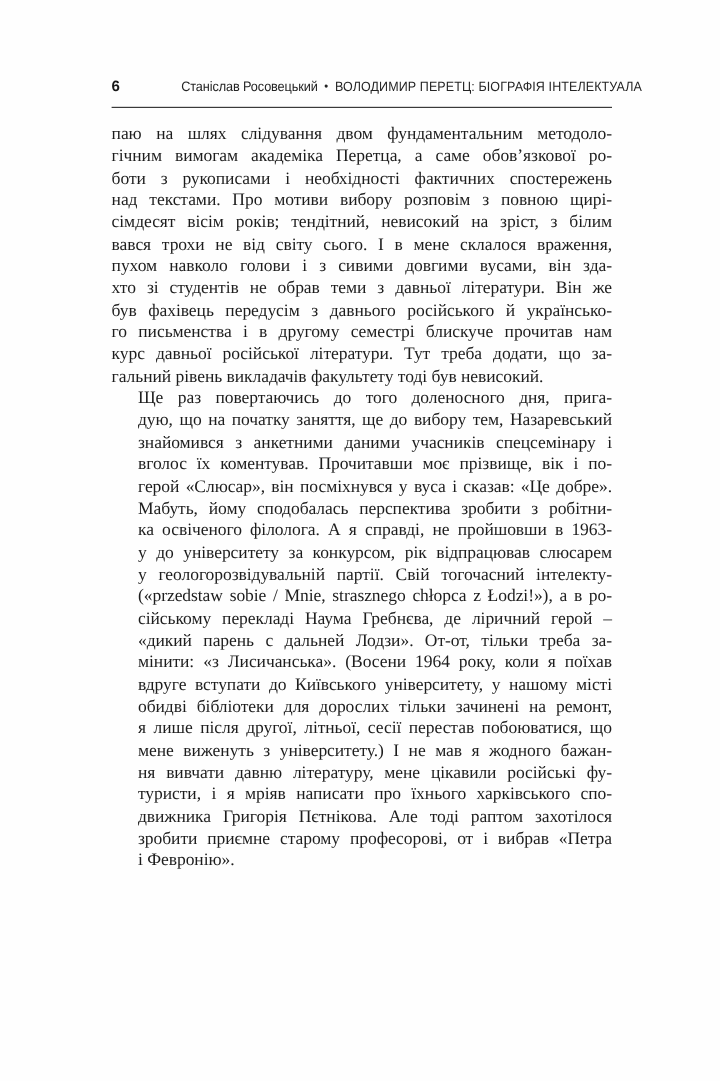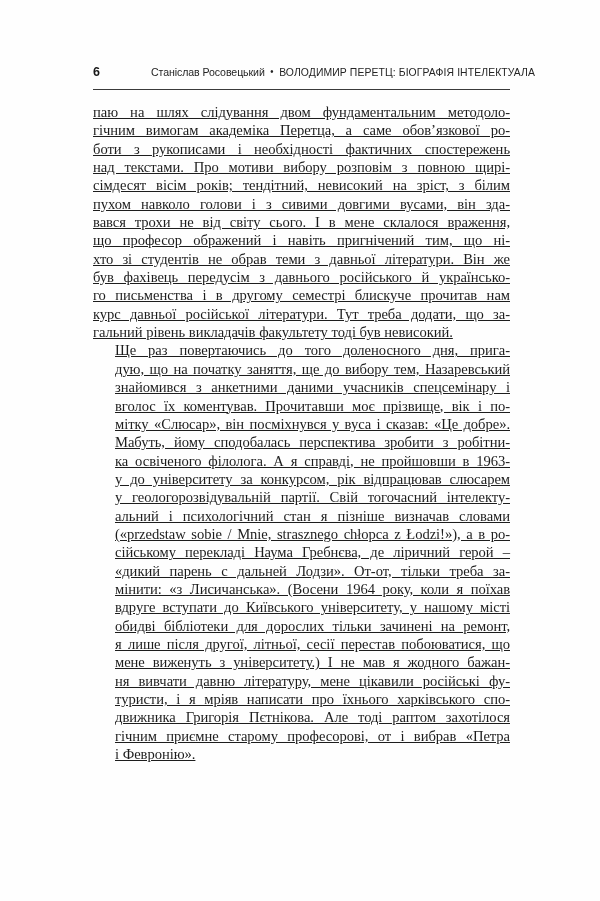--- a/index.html
+++ b/index.html
@@ -102,21 +102,20 @@
   }
 
   .para + .para {
     text-indent: 22px;
   }
 
   
   .line {
     display: block;
     white-space: nowrap;
-    text-decoration: underline;
   }
 
   .line.just {
     text-align: justify;
     text-align-last: justify;
     white-space: normal;
   }
 
   .line.last {
     text-align: center;
@@ -145,50 +144,48 @@
   <div class="head-rule"></div>
 
   <div class="textblock">
 
     <p class="para">
       <span class="line just">паю на шлях слідування двом фундаментальним методоло-</span>
       <span class="line just">гічним вимогам академіка Перетца, а саме обов’язкової ро-</span>
       <span class="line just">боти з рукописами і необхідності фактичних спостережень</span>
       <span class="line just">над текстами. Про мотиви вибору розповім з повною щирі-</span>
       <span class="line just">сімдесят вісім років; тендітний, невисокий на зріст, з білим</span>
+      <span class="line just">вався трохи не від світу сього. І в мене склалося враження,</span>
       <span class="line just">пухом навколо голови і з сивими довгими вусами, він зда-</span>
-      <span class="line just">вався трохи не від світу сього. І в мене склалося враження,</span>
-      <span class="line just">що професор ображений і навіть пригнічений тим, що ні-</span>
       <span class="line just">хто зі студентів не обрав теми з давньої літератури. Він же</span>
       <span class="line just">був фахівець передусім з давнього російського й українсько-</span>
       <span class="line just">го письменства і в другому семестрі блискуче прочитав нам</span>
       <span class="line just">курс давньої російської літератури. Тут треба додати, що за-</span>
       <span class="line last">гальний рівень викладачів факультету тоді був невисокий.</span>
     </p>
 
     <p class="para">
       <span class="line just indent">Ще раз повертаючись до того доленосного дня, прига-</span>
       <span class="line just">дую, що на початку заняття, ще до вибору тем, Назаревський</span>
       <span class="line just">знайомився з анкетними даними учасників спецсемінару і</span>
       <span class="line just">вголос їх коментував. Прочитавши моє прізвище, вік і по-</span>
-      <span class="line just">мітку «Слюсар», він посміхнувся у вуса і сказав: «Це добре».</span>
+      <span class="line just">герой «Слюсар», він посміхнувся у вуса і сказав: «Це добре».</span>
       <span class="line just">Мабуть, йому сподобалась перспектива зробити з робітни-</span>
       <span class="line just">ка освіченого філолога. А я справді, не пройшовши в 1963-</span>
       <span class="line just">у до університету за конкурсом, рік відпрацював слюсарем</span>
       <span class="line just">у геологорозвідувальній партії. Свій тогочасний інтелекту-</span>
-      <span class="line just">альний і психологічний стан я пізніше визначав словами</span>
       <span class="line just">(«przedstaw sobie / Mnie, strasznego chłopca z Łodzi!»), а в ро-</span>
       <span class="line just">сійському перекладі Наума Гребнєва, де ліричний герой –</span>
       <span class="line just">«дикий парень с дальней Лодзи». От-от, тільки треба за-</span>
       <span class="line just">мінити: «з Лисичанська». (Восени 1964 року, коли я поїхав</span>
       <span class="line just">вдруге вступати до Київського університету, у нашому місті</span>
       <span class="line just">обидві бібліотеки для дорослих тільки зачинені на ремонт,</span>
       <span class="line just">я лише після другої, літньої, сесії перестав побоюватися, що</span>
       <span class="line just">мене виженуть з університету.) І не мав я жодного бажан-</span>
       <span class="line just">ня вивчати давню літературу, мене цікавили російські фу-</span>
       <span class="line just">туристи, і я мріяв написати про їхнього харківського спо-</span>
       <span class="line just">движника Григорія Пєтнікова. Але тоді раптом захотілося</span>
-      <span class="line just">гічним приємне старому професорові, от і вибрав «Петра</span>
+      <span class="line just">зробити приємне старому професорові, от і вибрав «Петра</span>
       <span class="line last">і Февронію».</span>
     </p>
 
   </div>
 </div>
 
 </body></html>

